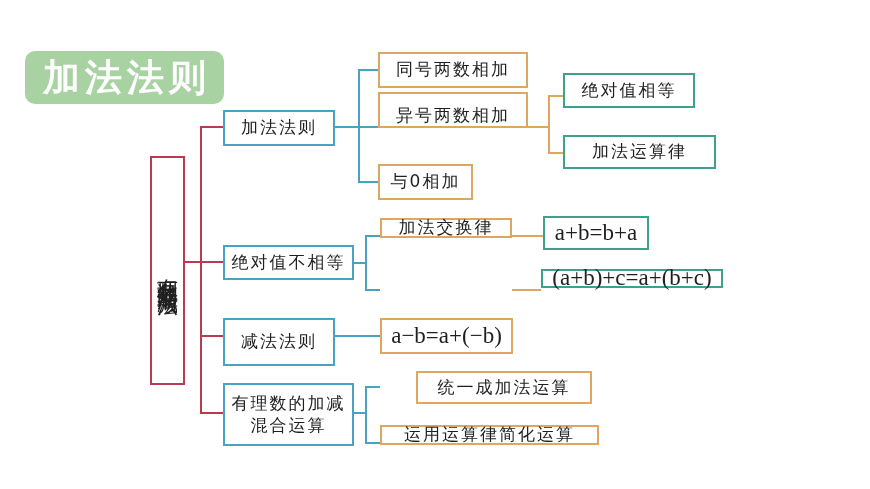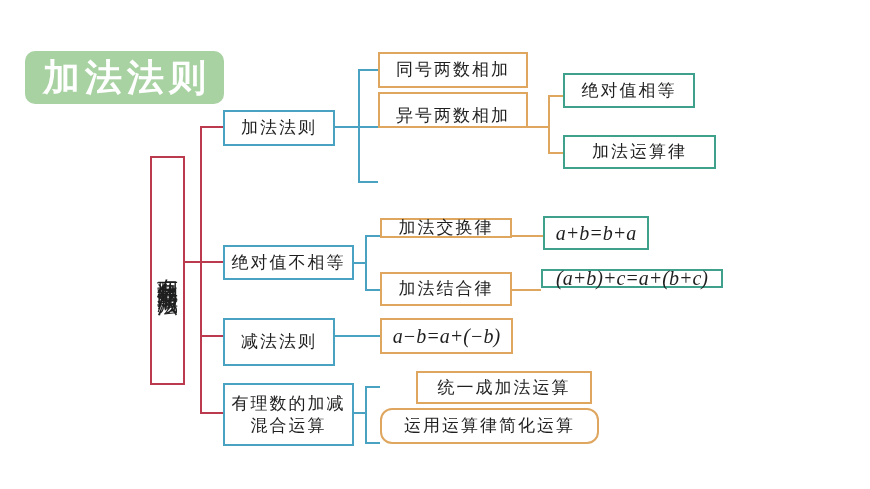--- a/index.html
+++ b/index.html
@@ -45,22 +45,21 @@
     letter-spacing: 2px;
     line-height: 1.25;
     text-align: center;
   }
   .node.red    { border-color: var(--red); }
   .node.blue   { border-color: var(--blue); }
   .node.orange { border-color: var(--orange); }
   .node.green  { border-color: var(--green); }
   .node.formula {
     font-family: "Liberation Serif", serif;
-    font-style: italic;
-    font-size: 20px;
+    font-size: 23px;
     letter-spacing: 0;
     align-items: center;
   }
   .root-box {
     writing-mode: vertical-rl;
     text-orientation: upright;
     letter-spacing: 2px;
     font-size: 21px;
     line-height: 30px;
   }
@@ -124,47 +123,47 @@
   </div>
   <div class="node orange" style="left:378px; top:92px; width:150px; height:36px;align-items:flex-end;">
     <span>异号两数相加</span>
   </div>
   <div class="node green" style="left:563px; top:73px; width:132px; height:35px;">
     <span>绝对值相等</span>
   </div>
   <div class="node green" style="left:563px; top:135px; width:153px; height:34px;">
     <span>加法运算律</span>
   </div>
+  <div class="node orange" style="left:378px; top:164px; width:95px; height:36px;">
+    <span>与0相加</span>
+  </div>
 
   <div class="node blue" style="left:223px; top:245px; width:131px; height:35px;">
     <span>绝对值不相等</span>
   </div>
   <div class="node orange" style="left:380px; top:218px; width:132px; height:20px;">
     <span>加法交换律</span>
   </div>
   <div class="node green formula" style="left:543px; top:216px; width:106px; height:34px;">
     <span>a+b=b+a</span>
-  </div>
-  <div class="node orange" style="left:380px; top:272px; width:132px; height:34px;">
-    <span>加法结合律</span>
   </div>
   <div class="node green formula" style="left:541px; top:269px; width:182px; height:19px;">
     <span>(a+b)+c=a+(b+c)</span>
   </div>
 
   <div class="node blue" style="left:223px; top:318px; width:112px; height:48px;">
     <span>减法法则</span>
   </div>
   <div class="node orange formula" style="left:380px; top:318px; width:133px; height:36px;">
     <span>a−b=a+(−b)</span>
   </div>
 
   <div class="node blue wrap2" style="left:223px; top:383px; width:131px; height:63px;">
     <span>有理数的加减混合运算</span>
   </div>
   <div class="node orange" style="left:385px; top:371px; width:176px; height:33px;margin-left:31px;">
     <span>统一成加法运算</span>
   </div>
-  <div class="node orange" style="left:380px; top:408px; width:219px; height:36px;border-radius:12px;">
+  <div class="node orange" style="left:380px; top:425px; width:219px; height:20px;">
     <span>运用运算律简化运算</span>
   </div>
 
 </div>
 
 </body></html>

